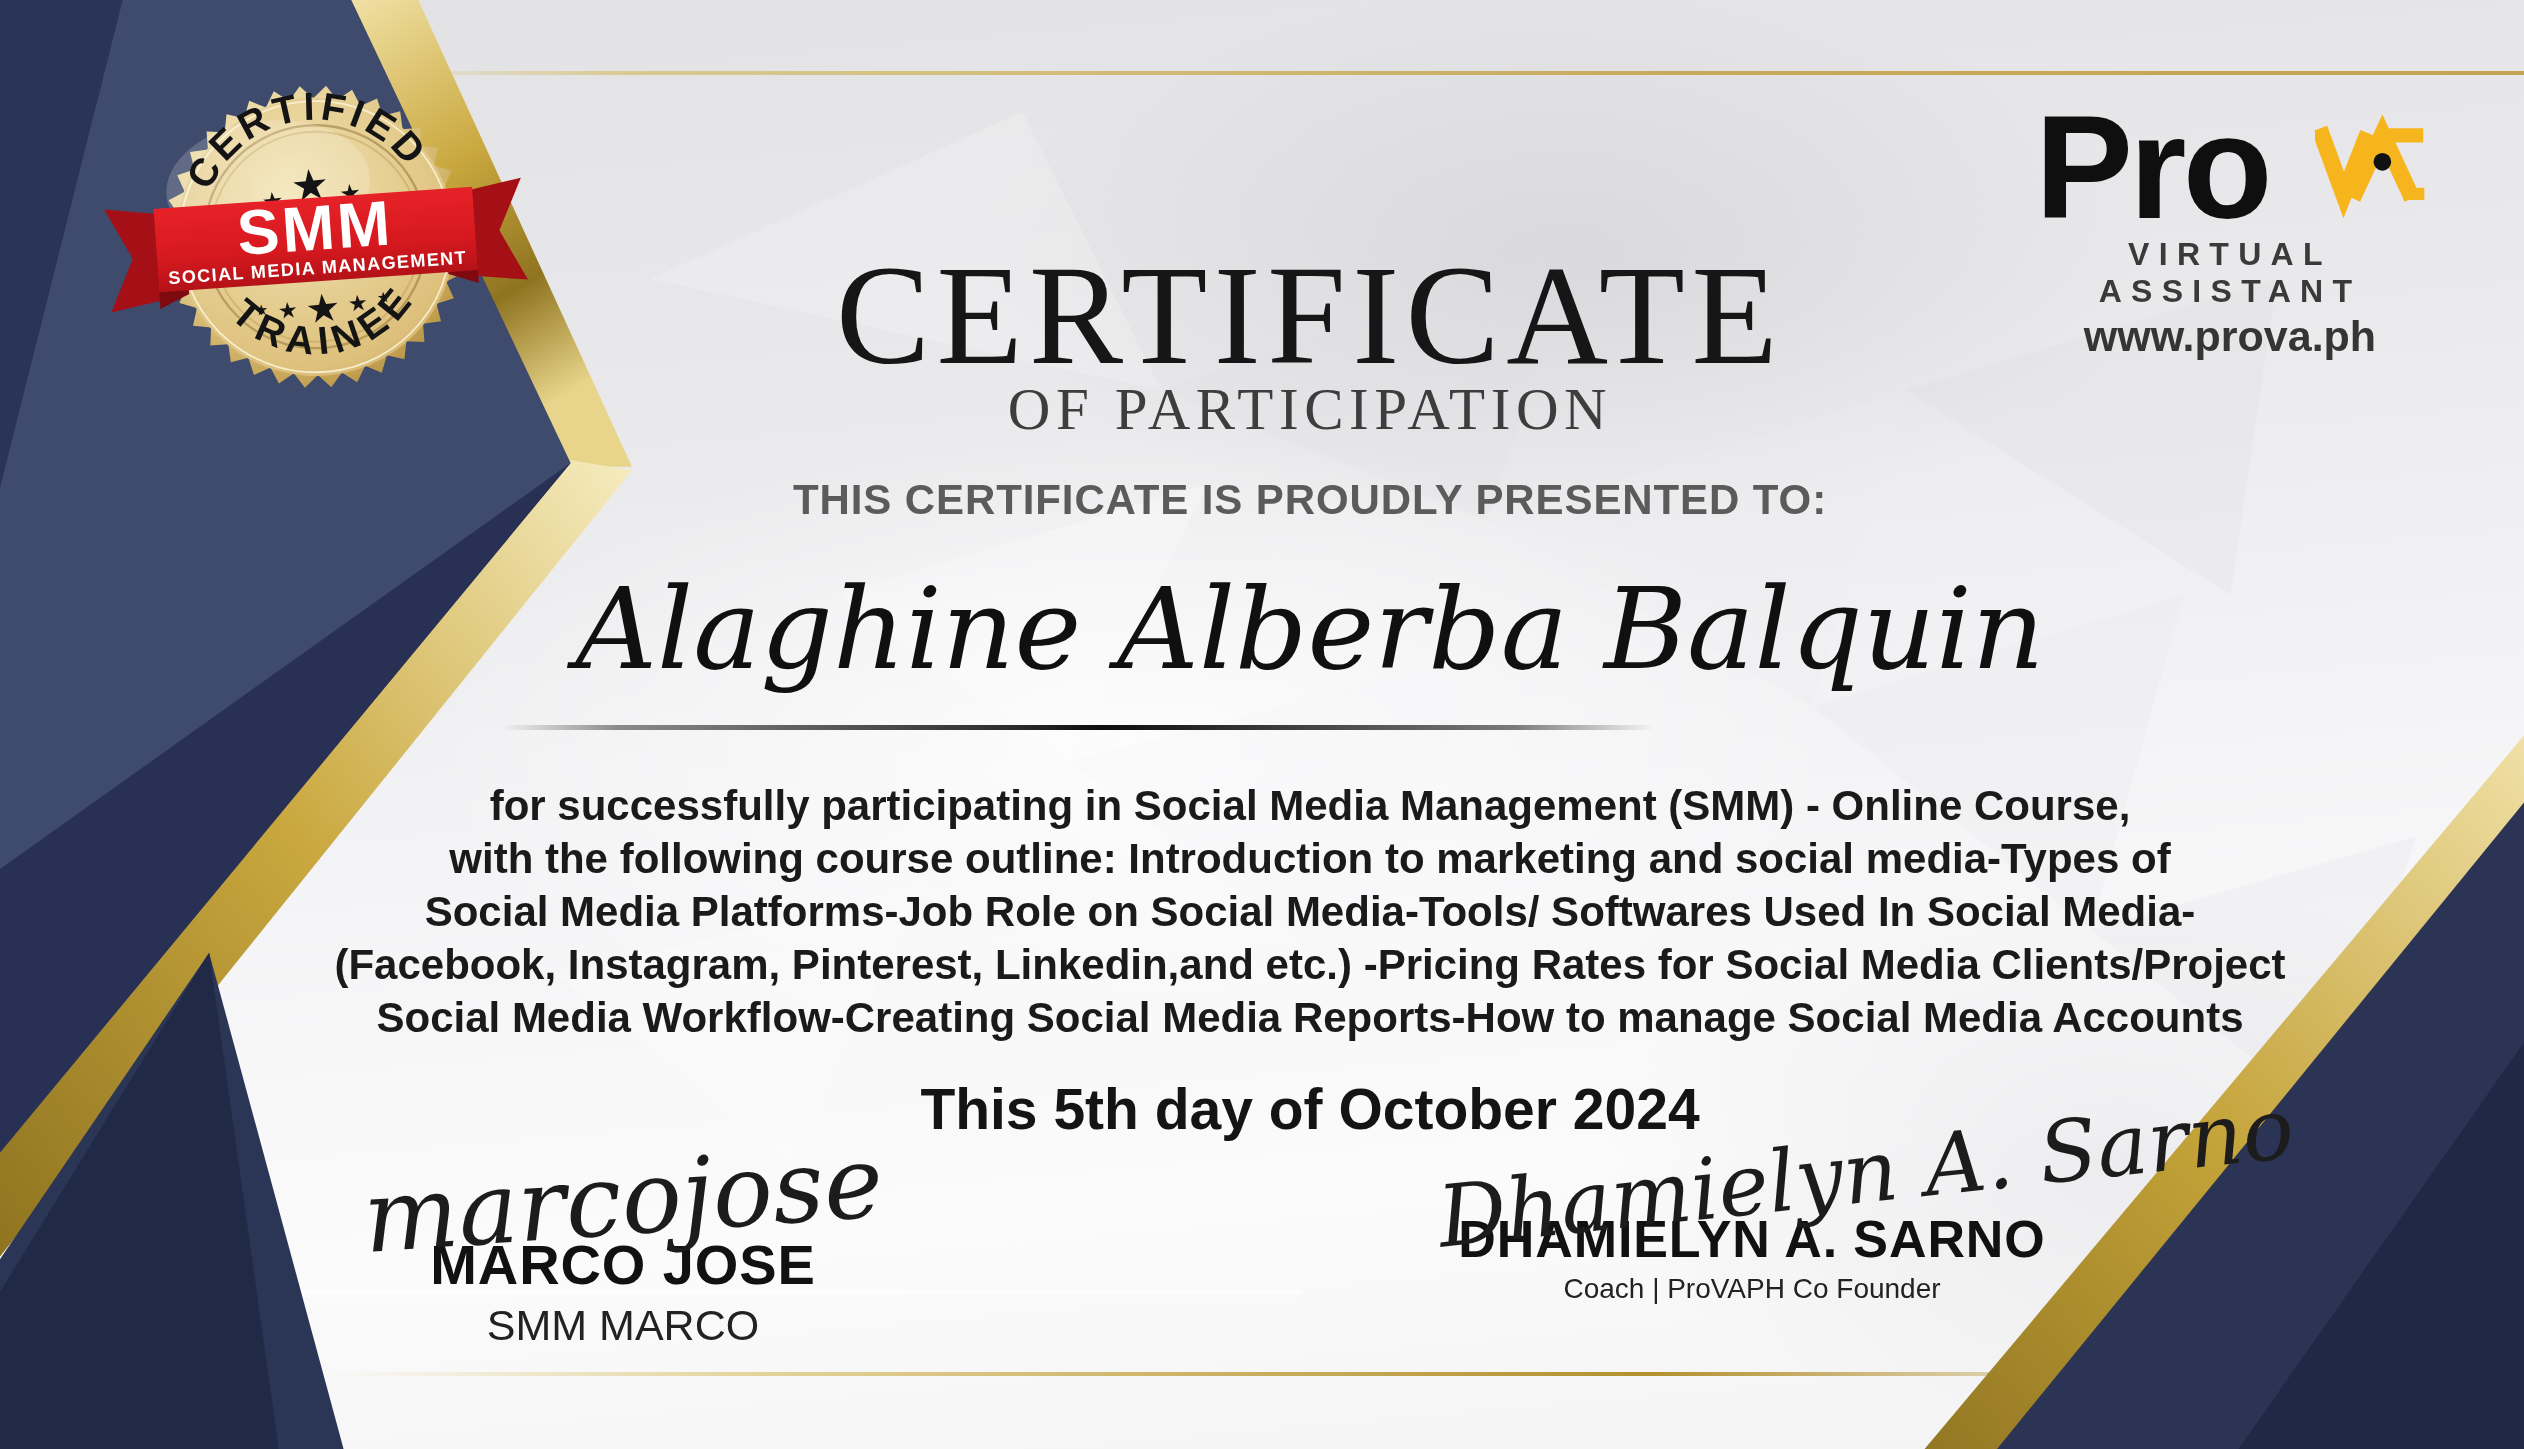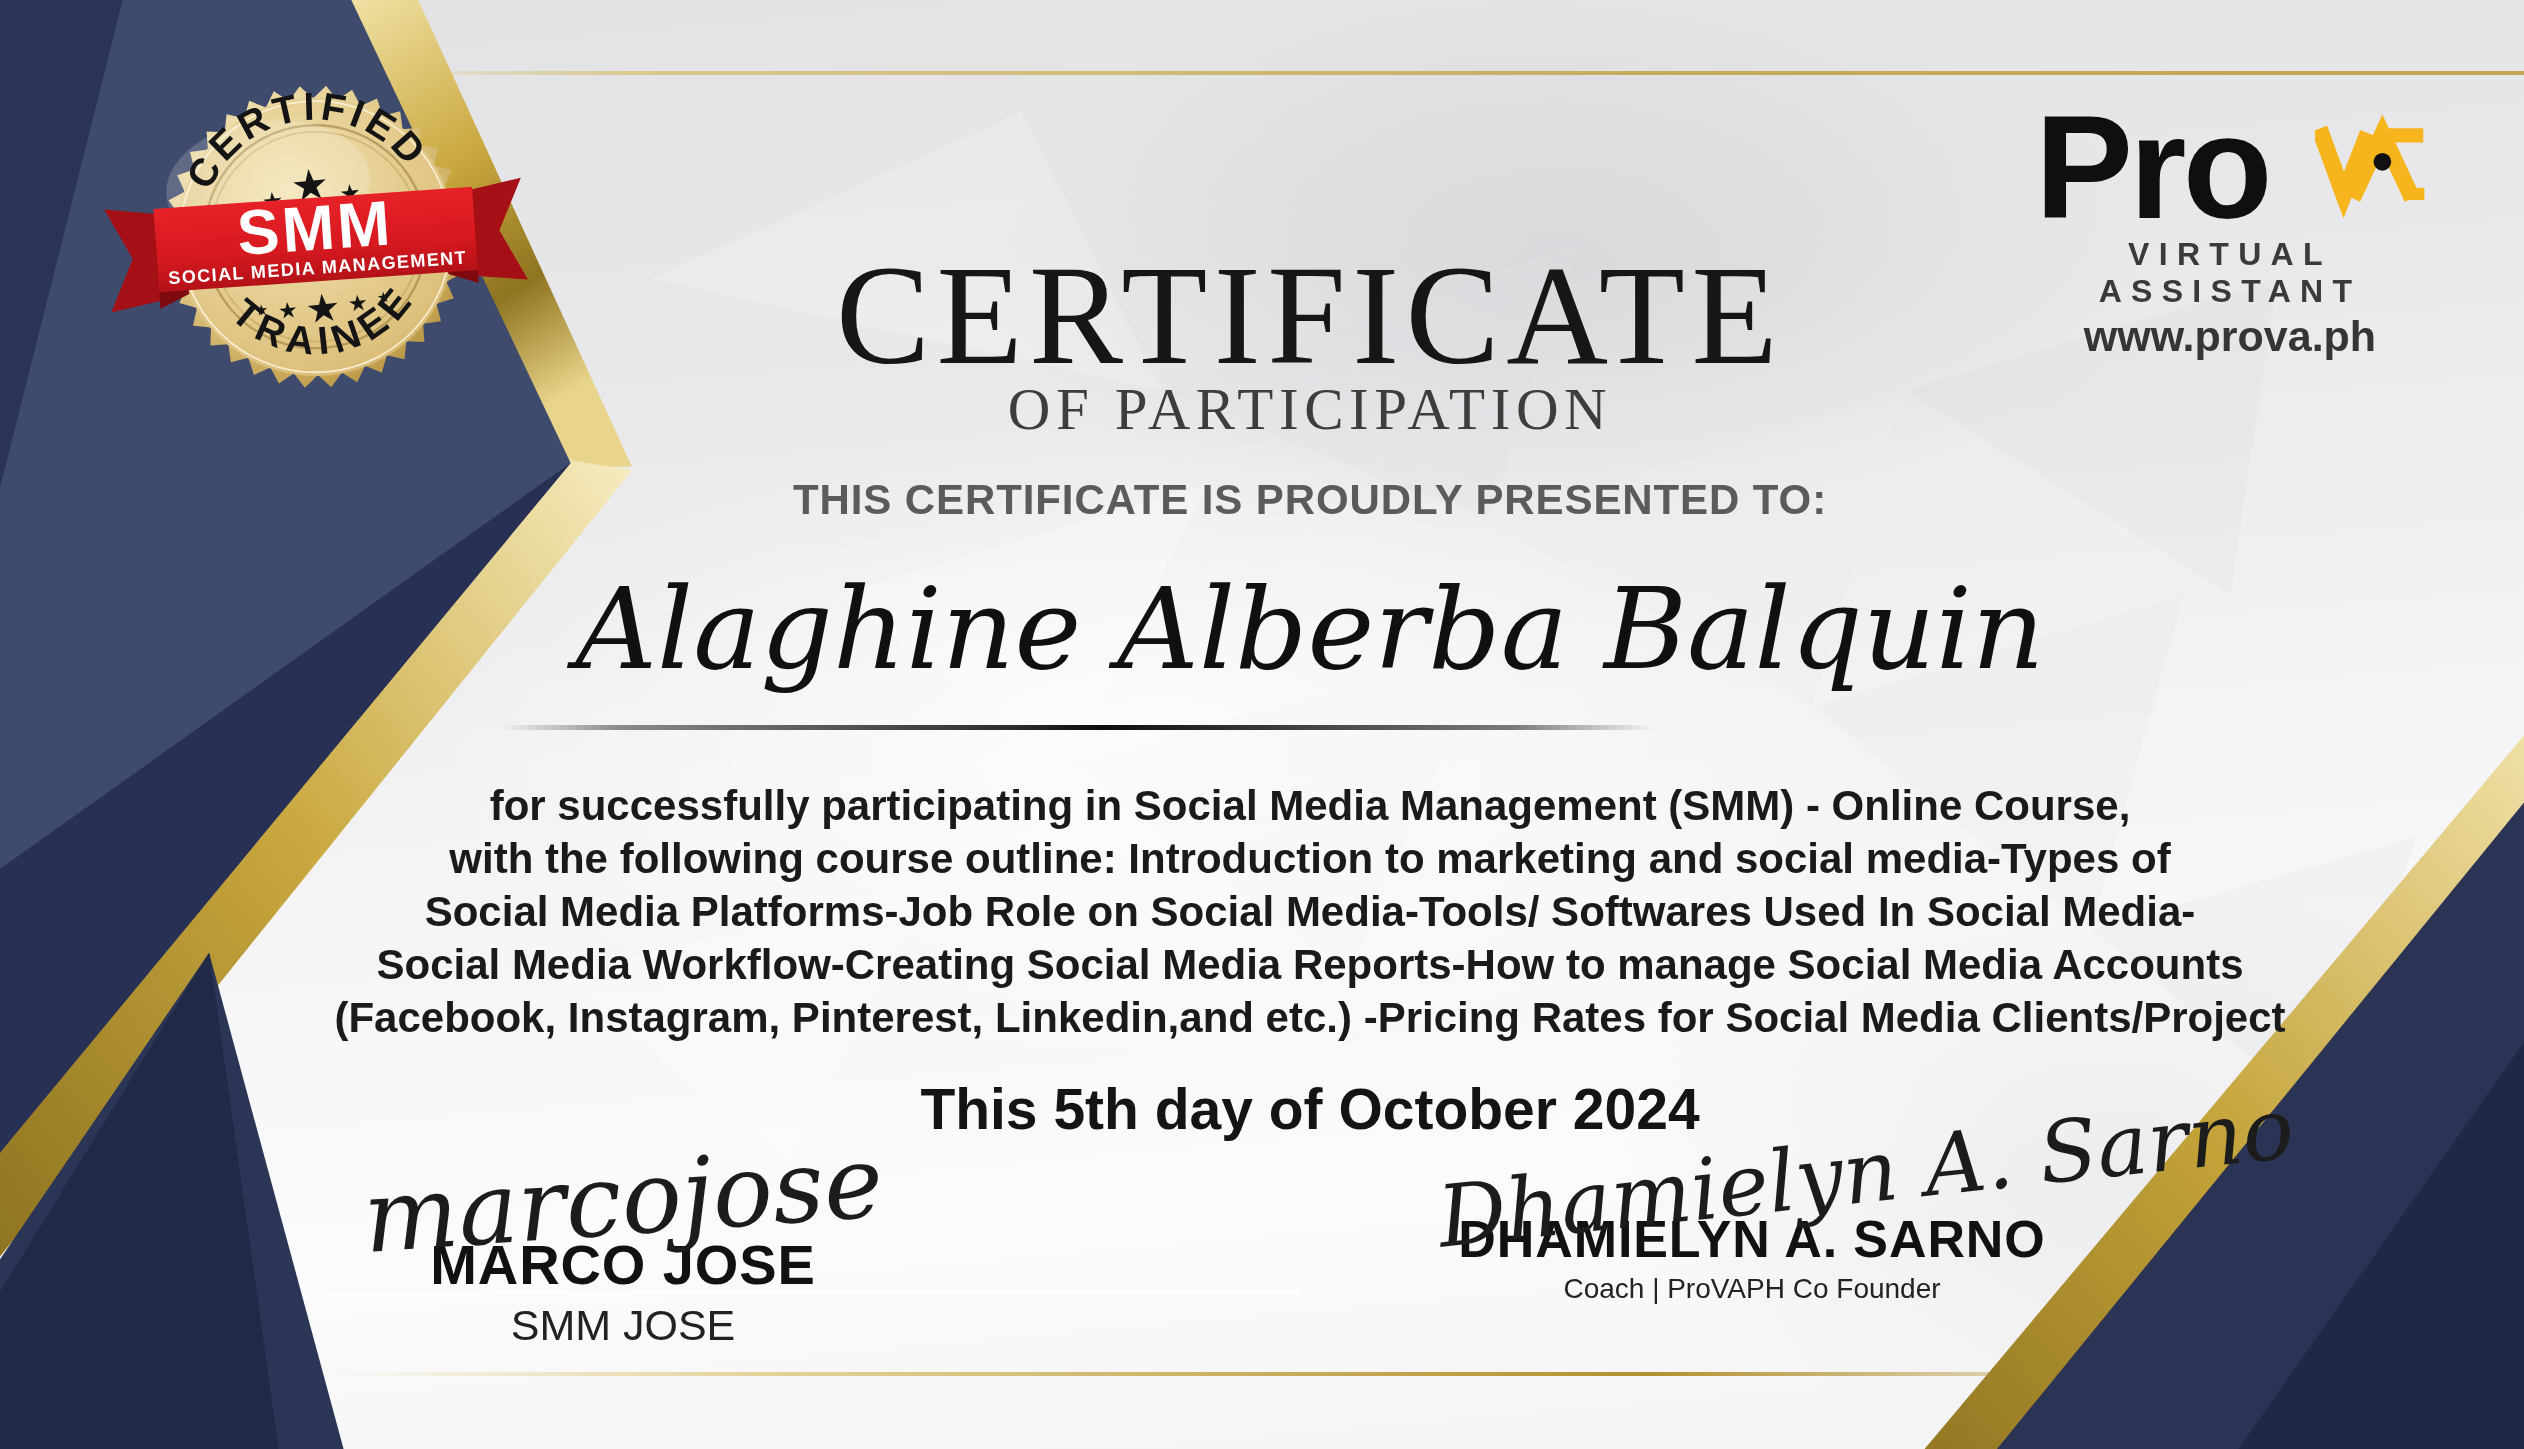--- a/index.html
+++ b/index.html
@@ -221,30 +221,30 @@
     <div class="presented">THIS CERTIFICATE IS PROUDLY PRESENTED TO:</div>
     <div class="name">Alaghine Alberba Balquin</div>
   </div>
   <div class="name-rule"></div>
 
   <div class="col" style="top:0;">
     <div class="para">
       <div>for successfully participating in Social Media Management (SMM) - Online Course,</div>
       <div>with the following course outline: Introduction to marketing and social media-Types of</div>
       <div>Social Media Platforms-Job Role on Social Media-Tools/ Softwares Used In Social Media-</div>
+      <div>(Facebook, Instagram, Pinterest, Linkedin,and etc.) -Pricing Rates for Social Media Clients/Project</div>
       <div>Social Media Workflow-Creating Social Media Reports-How to manage Social Media Accounts</div>
-      <div>(Facebook, Instagram, Pinterest, Linkedin,and etc.) -Pricing Rates for Social Media Clients/Project</div>
     </div>
     <div class="dateline">This 5th day of October 2024</div>
   </div>
 
   <div class="sig sig-left">
     <div class="sig-script">marcojose</div>
     <div class="sig-name">MARCO JOSE</div>
-    <div class="sig-title">SMM JOSE</div>
+    <div class="sig-title">SMM MARCO</div>
   </div>
   <div class="sig sig-right">
     <div class="sig-script">Dhamielyn A. Sarno</div>
     <div class="sig-name">DHAMIELYN A. SARNO</div>
     <div class="sig-title">Coach | ProVAPH Co Founder</div>
   </div>
 </div>
 
 
 </body></html>

